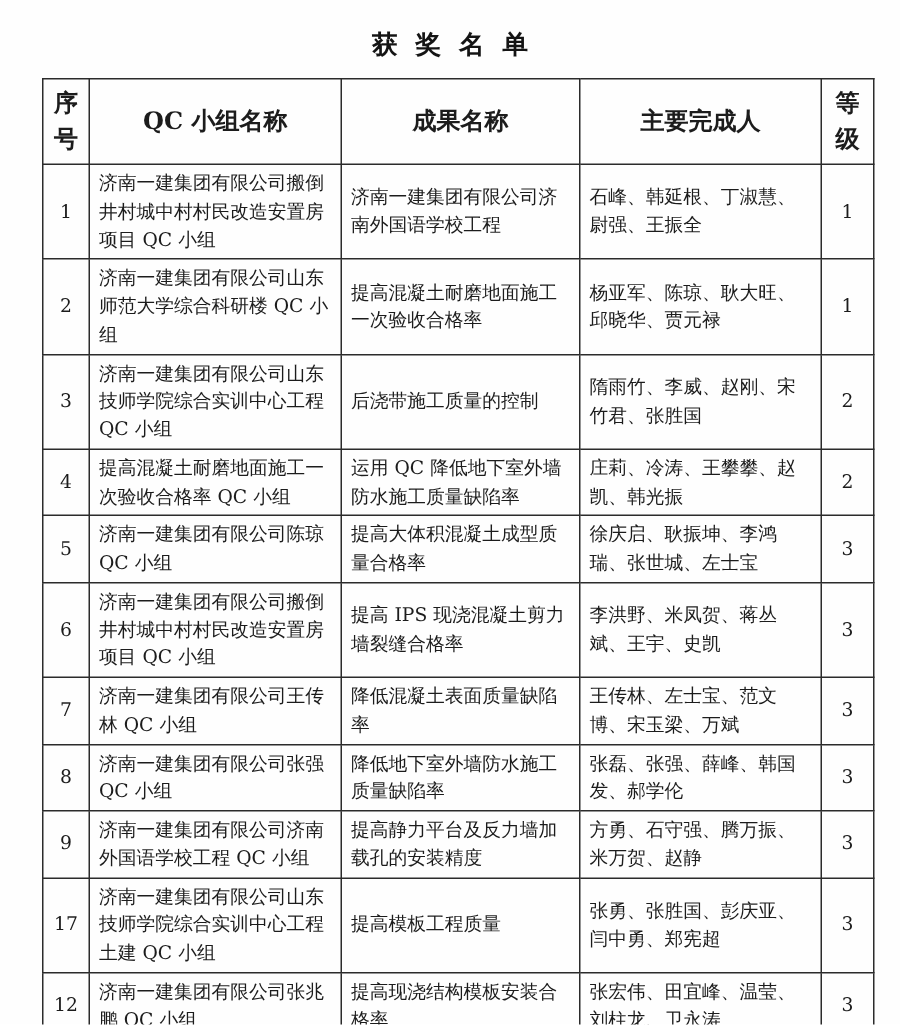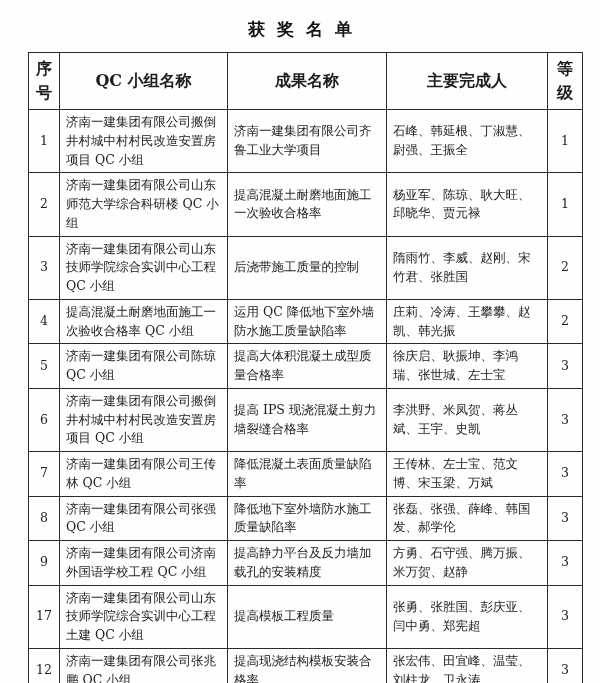--- a/index.html
+++ b/index.html
@@ -76,21 +76,21 @@
         <th>QC 小组名称</th>
         <th>成果名称</th>
         <th>主要完成人</th>
         <th>等级</th>
       </tr>
     </thead>
     <tbody>
       <tr>
         <td class="center">1</td>
         <td class="left">济南一建集团有限公司搬倒井村城中村村民改造安置房项目 QC 小组</td>
-        <td class="left">济南一建集团有限公司齐鲁工业大学项目</td>
+        <td class="left">济南一建集团有限公司济南外国语学校工程</td>
         <td class="left">石峰、韩延根、丁淑慧、尉强、王振全</td>
         <td class="center">1</td>
       </tr>
       <tr>
         <td class="center">2</td>
         <td class="left">济南一建集团有限公司山东师范大学综合科研楼 QC 小组</td>
         <td class="left">提高混凝土耐磨地面施工一次验收合格率</td>
         <td class="left">杨亚军、陈琼、耿大旺、邱晓华、贾元禄</td>
         <td class="center">1</td>
       </tr>

